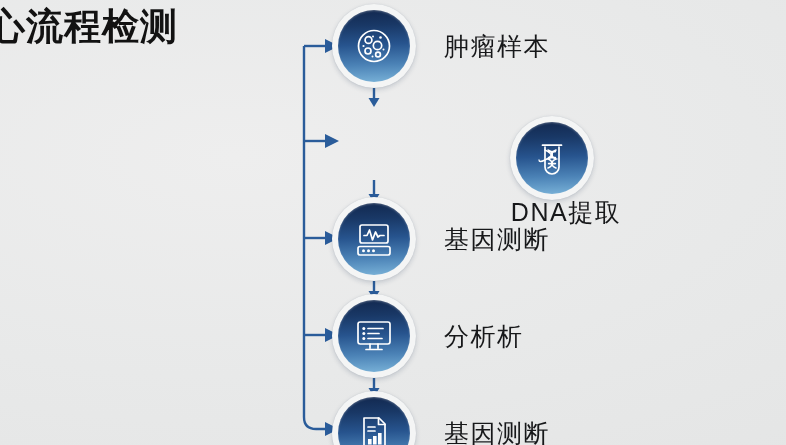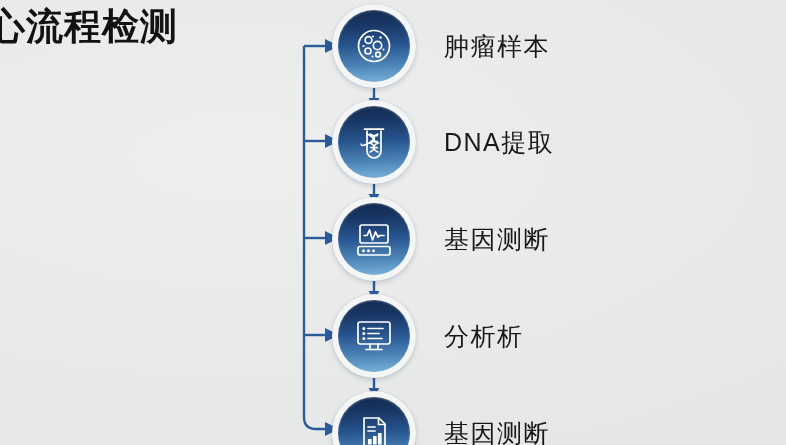--- a/index.html
+++ b/index.html
@@ -189,21 +189,21 @@
               <circle cx="19" cy="10.5" r="1"></circle>
               <circle cx="29.5" cy="23.5" r="1"></circle>
               <circle cx="18.5" cy="30.5" r="1"></circle>
             </g>
           </svg>
         </div>
       </div>
       <div class="step-label">肿瘤样本</div>
     </div>
 
-    <div class="step" style="top:100px;">
+    <div class="step" style="top:116px;flex-direction:column;">
       <div class="badge-wrap">
         <div class="badge-ring"></div>
         <div class="badge">
           <svg width="40" height="40" viewBox="0 0 40 40">
             <g fill="none" stroke="#ffffff" stroke-width="1.7" stroke-linecap="round" stroke-linejoin="round">
               <path d="M13,9 L13,29 a7,7 0 0 0 14,0 L27,9"></path>
               <line x1="10.5" y1="7.2" x2="29.5" y2="7.2"></line>
               <path d="M16,12 q8,3 8,5 q0,2 -8,5 q-8,3 -8,0" transform="translate(4,0) scale(0.75,1) translate(-4,0)"></path>
             </g>
             <g fill="none" stroke="#ffffff" stroke-width="1.6" stroke-linecap="round">

